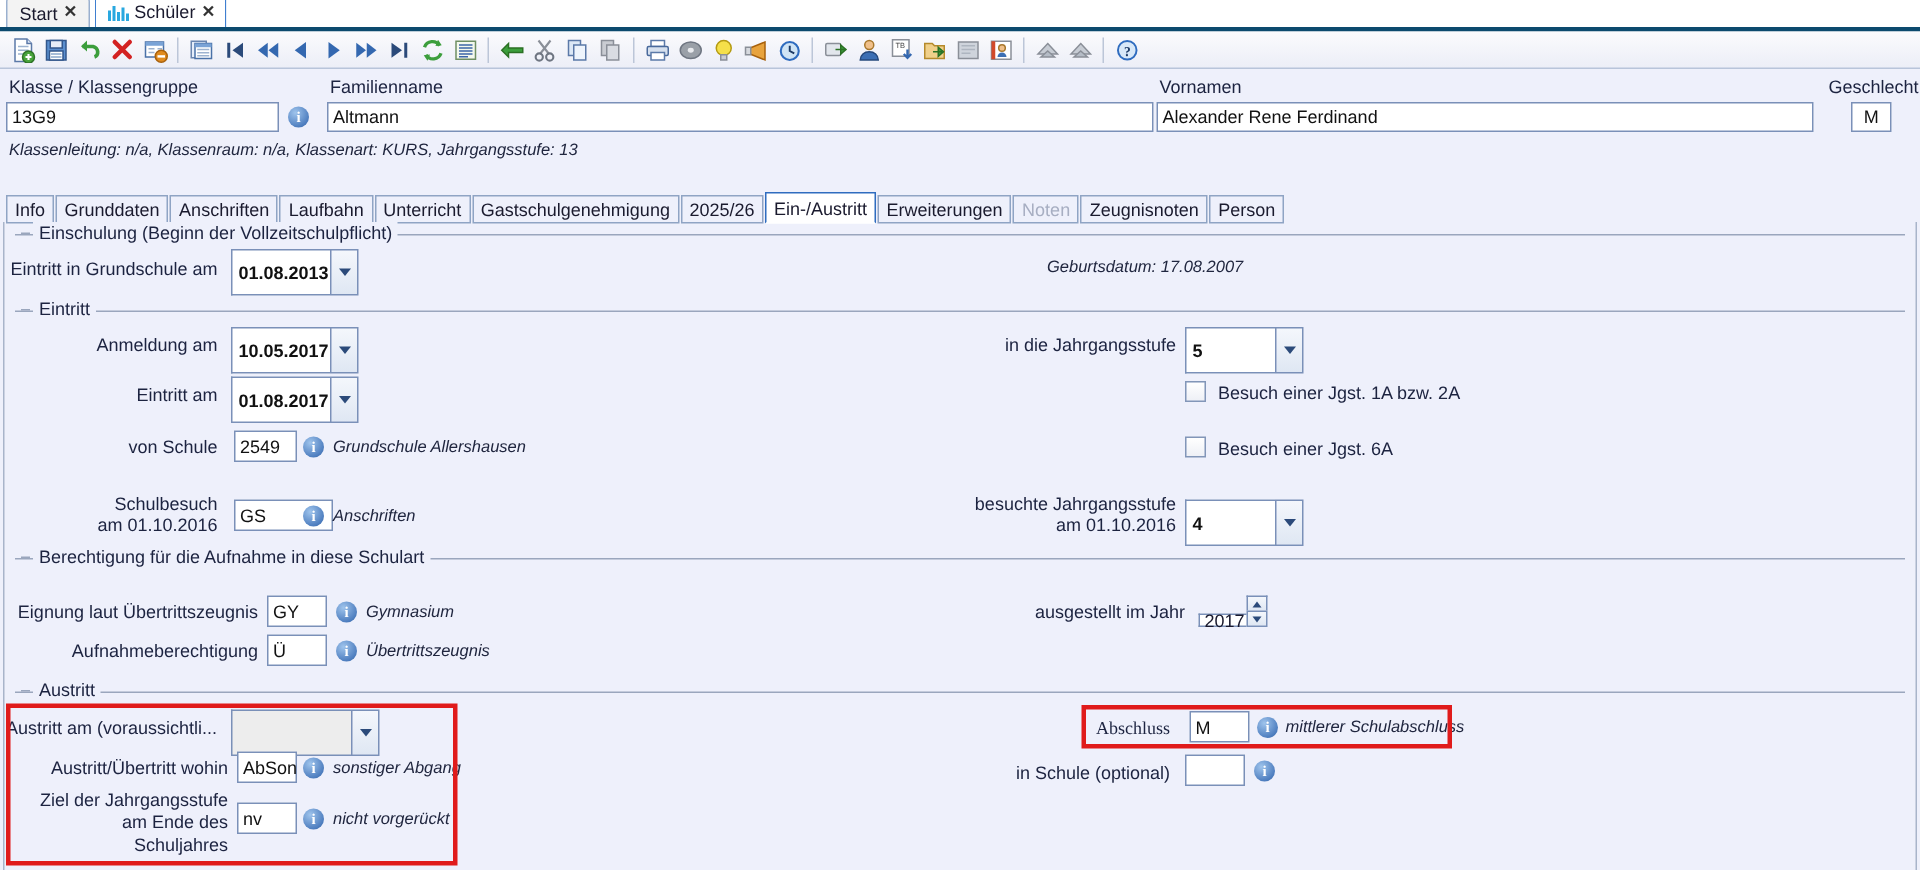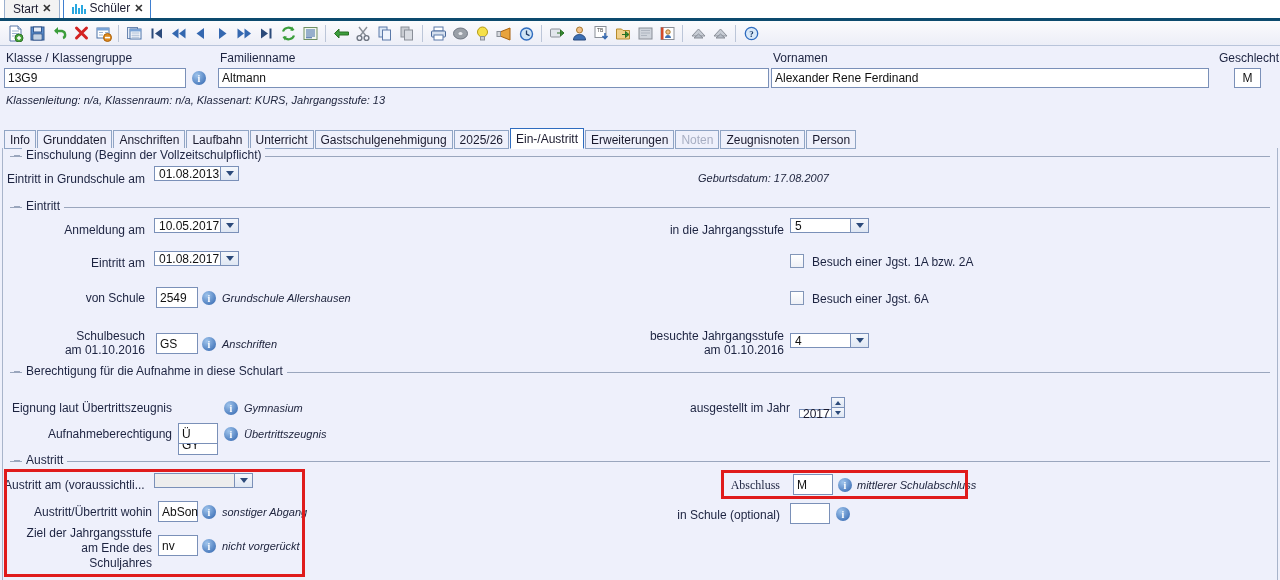--- a/index.html
+++ b/index.html
@@ -110,21 +110,21 @@
   .group{position:absolute;}
   .gline{
     position:absolute;left:0;right:0;top:0;height:1px;background:#9aa6bd;
   }
   .gtitle{
     position:absolute;top:-8px;left:12px;
     background:#eef0fb;padding:0 4px;font-size:12px;color:#1c2340;
   }
   .gdash{position:absolute;top:-1px;left:4px;width:6px;height:1px;background:#9aa6bd;}
   
-  .combo{display:flex;align-items:stretch;height:15px;}
+  .combo{display:flex;align-items:stretch;height:31px;font-weight:bold;}
   .combo .val{
     border:1px solid #7a90b8;border-right:none;background:#fff;
     padding:0 4px;font-size:12px;display:flex;align-items:center;
     box-sizing:border-box;color:#111;
   }
   .combo .arrow{
     width:19px;border:1px solid #7a90b8;
     background:linear-gradient(#f4f7fc,#dfe7f3);
     display:flex;align-items:center;justify-content:center;
     cursor:pointer;box-sizing:border-box;
@@ -472,21 +472,21 @@
     </div>
 </div>
 
 <div class="rowlbl" style="left:0px;top:291px;width:145px;">von Schule</div>
 <div class="tfield" style="position:absolute;left:156px;top:287px;width:42px;height:21px;">2549</div>
 <div class="infoico" style="position:absolute;left:202px;top:291px;">i</div>
 <div class="italicnote" style="left:222px;top:292px;">Grundschule Allershausen</div>
 
 <div class="rowlbl" style="left:0px;top:329px;width:145px;">Schulbesuch</div>
 <div class="rowlbl" style="left:0px;top:343px;width:145px;">am 01.10.2016</div>
-<div class="tfield" style="position:absolute;left:156px;top:333px;width:42px;height:21px;">GS</div>
+<div class="tfield" style="position:absolute;left:156px;top:333px;width:66px;height:21px;">GS</div>
 <div class="infoico" style="position:absolute;left:202px;top:337px;">i</div>
 <div class="italicnote" style="left:222px;top:338px;">Anschriften</div>
 
 <div class="rowlbl" style="left:620px;top:223px;width:164px;">in die Jahrgangsstufe</div>
 <div class="combo" style="position:absolute;left:790px;top:218px;">
   <div class="val" style="width:60px;">5</div>
   <div class="arrow">
       <span class="chev"></span>
     </div>
 </div>
@@ -506,21 +506,21 @@
     </div>
 </div>
 
 <div class="group" style="left:10px;top:372px;width:1260px;height:65px;">
   <div class="gline"></div>
   <div class="gtitle">Berechtigung für die Aufnahme in diese Schulart</div>
   <div class="gdash"></div>
 </div>
 
 <div class="rowlbl" style="left:0px;top:401px;width:172px;">Eignung laut Übertrittszeugnis</div>
-<div class="tfield" style="position:absolute;left:178px;top:397px;width:40px;height:21px;margin-top:37px;">GY</div>
+<div class="tfield" style="position:absolute;left:178px;top:397px;width:40px;height:21px;">GY</div>
 <div class="infoico" style="position:absolute;left:224px;top:401px;">i</div>
 <div class="italicnote" style="left:244px;top:402px;">Gymnasium</div>
 
 <div class="rowlbl" style="left:0px;top:427px;width:172px;">Aufnahmeberechtigung</div>
 <div class="tfield" style="position:absolute;left:178px;top:423px;width:40px;height:21px;">Ü</div>
 <div class="infoico" style="position:absolute;left:224px;top:427px;">i</div>
 <div class="italicnote" style="left:244px;top:428px;">Übertrittszeugnis</div>
 
 <div class="rowlbl" style="left:630px;top:401px;width:160px;">ausgestellt im Jahr</div>
 <div class="spin" style="position:absolute;left:799px;top:397px;">

